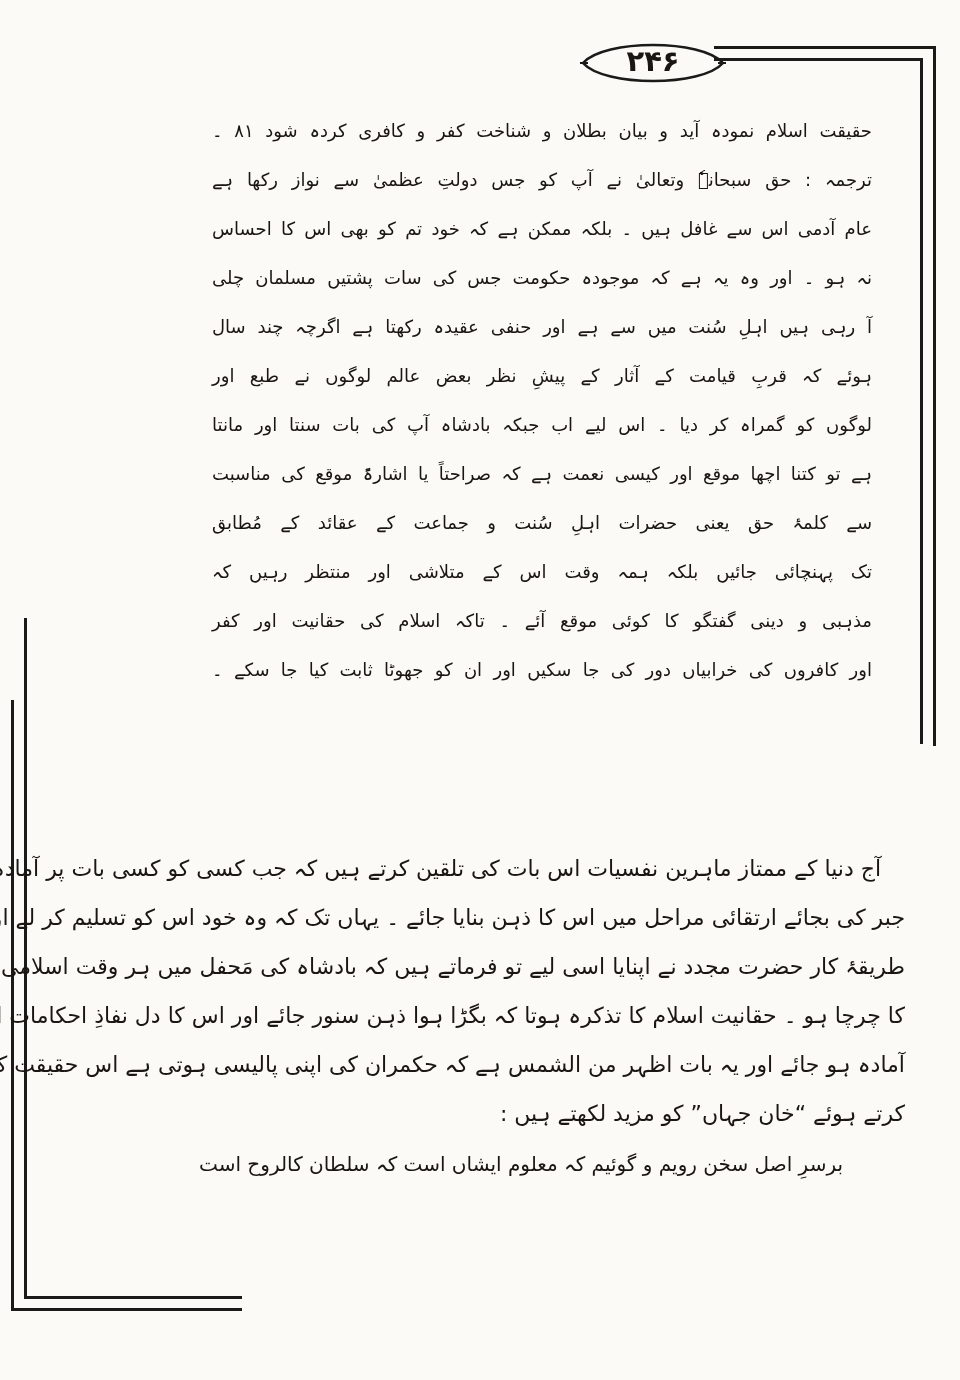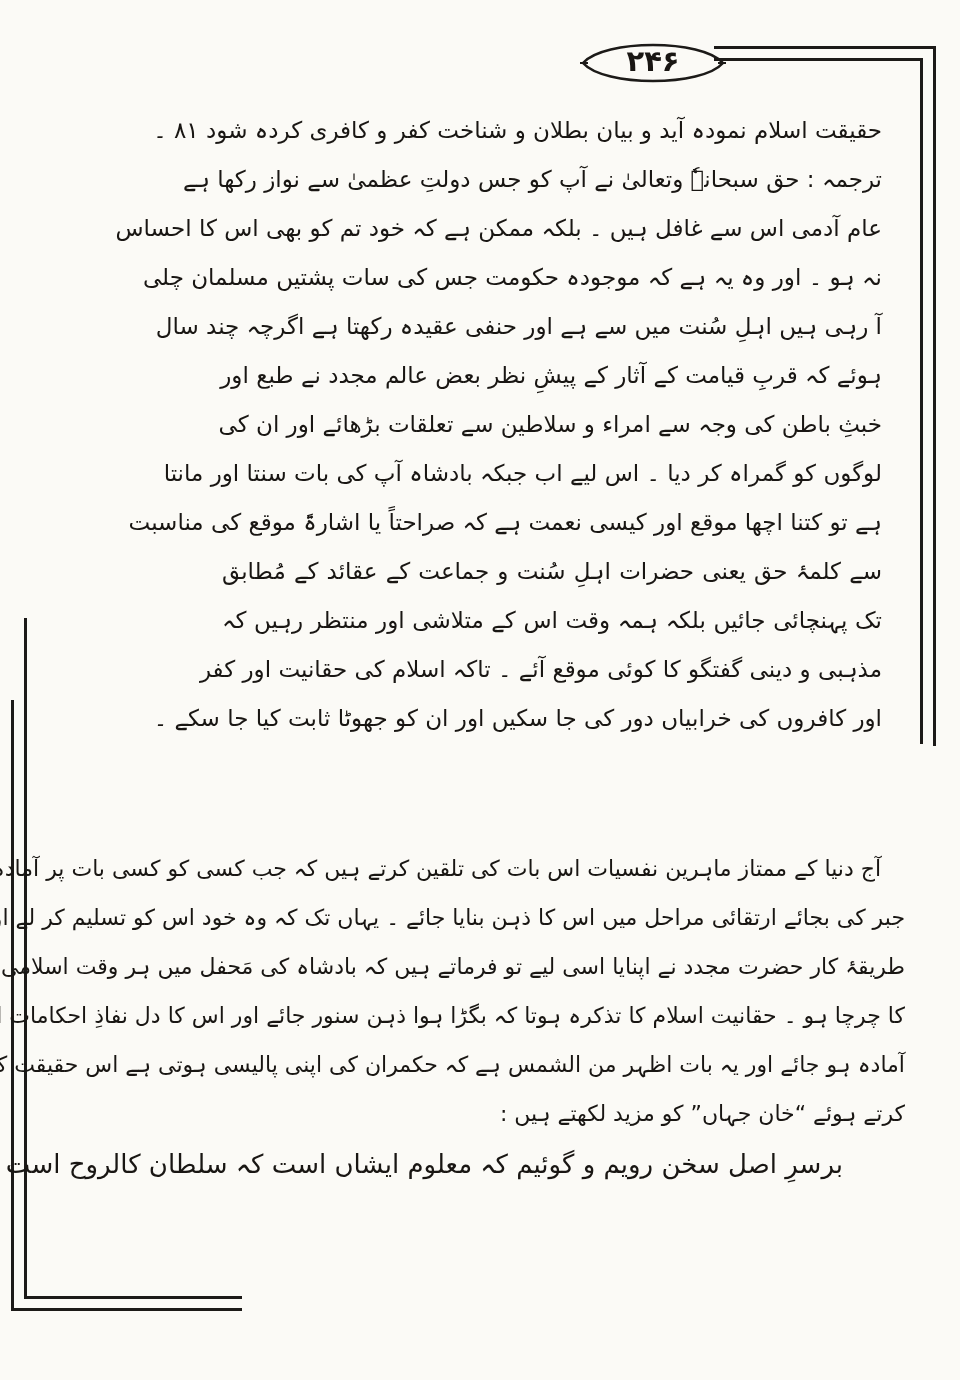--- a/index.html
+++ b/index.html
@@ -66,43 +66,43 @@
     height: 49px;
     line-height: 49px;
     white-space: nowrap;
     text-align: justify;
     text-align-last: justify;
     -moz-text-align-last: justify;
   }
   .block1 {
     position: absolute;
     top: 106px;
-    right: 78px;
+    right: 88px;
     width: 660px;
-    font-size: 23px;
+    font-size: 18px;
   }
   .block2 {
     position: absolute;
     top: 844px;
     right: 55px;
     width: 832px;
     font-size: 22px;
   }
   .block2 .first-indent { padding-right: 24px; }
   .line-ragged {
     text-align: center;
     text-align-last: right !important;
     -moz-text-align-last: right !important;
   }
   .quote-block {
     position: absolute;
     top: 1140px;
     right: 55px;
     width: 832px;
-    font-size: 26px;
+    font-size: 20px;
   }
   .quote-block .q1 { padding-right: 62px; }
   .quote-block .q2 { padding-right: 160px; }
 </style>
 </head>
 <body>
 
 <div class="page">
 
   <div class="frame-line fl-right-outer"></div>
@@ -122,22 +122,21 @@
     <span class="num">۲۴۶</span>
   </div>
 
 
   <div class="block1">
     <div class="txt-line">حقیقت اسلام نمودہ آید و بیان بطلان و شناخت کفر و کافری کردہ شود ۸۱ ۔</div>
     <div class="txt-line">ترجمہ : حق سبحانہٗ وتعالیٰ نے آپ کو جس دولتِ عظمیٰ سے نواز رکھا ہے</div>
     <div class="txt-line">عام آدمی اس سے غافل ہیں ۔ بلکہ ممکن ہے کہ خود تم کو بھی اس کا احساس</div>
     <div class="txt-line">نہ ہو ۔ اور وہ یہ ہے کہ موجودہ حکومت جس کی سات پشتیں مسلمان چلی</div>
     <div class="txt-line">آ رہی ہیں اہلِ سُنت میں سے ہے اور حنفی عقیدہ رکھتا ہے اگرچہ چند سال</div>
-    <div class="txt-line">ہوئے کہ قربِ قیامت کے آثار کے پیشِ نظر بعض عالم مجدد نے طبع اور</div>
-    <div class="txt-line">خبثِ باطن کی وجہ سے امراء و سلاطین سے تعلقات بڑھائے اور ان کی</div>
+    <div class="txt-line">ہوئے کہ قربِ قیامت کے آثار کے پیشِ نظر بعض عالم لوگوں نے طبع اور</div>
     <div class="txt-line">لوگوں کو گمراہ کر دیا ۔ اس لیے اب جبکہ بادشاہ آپ کی بات سنتا اور مانتا</div>
     <div class="txt-line">ہے تو کتنا اچھا موقع اور کیسی نعمت ہے کہ صراحتاً یا اشارۃً موقع کی مناسبت</div>
     <div class="txt-line">سے کلمۂ حق یعنی حضرات اہلِ سُنت و جماعت کے عقائد کے مُطابق</div>
     <div class="txt-line">تک پہنچائی جائیں بلکہ ہمہ وقت اس کے متلاشی اور منتظر رہیں کہ</div>
     <div class="txt-line">مذہبی و دینی گفتگو کا کوئی موقع آئے ۔ تاکہ اسلام کی حقانیت اور کفر</div>
     <div class="txt-line">اور کافروں کی خرابیاں دور کی جا سکیں اور ان کو جھوٹا ثابت کیا جا سکے ۔</div>
   </div>
 
   <div class="block2">
     <div class="txt-line first-indent">آج دنیا کے ممتاز ماہرین نفسیات اس بات کی تلقین کرتے ہیں کہ جب کسی کو کسی بات پر آمادہ کرنا ہو تو</div>

